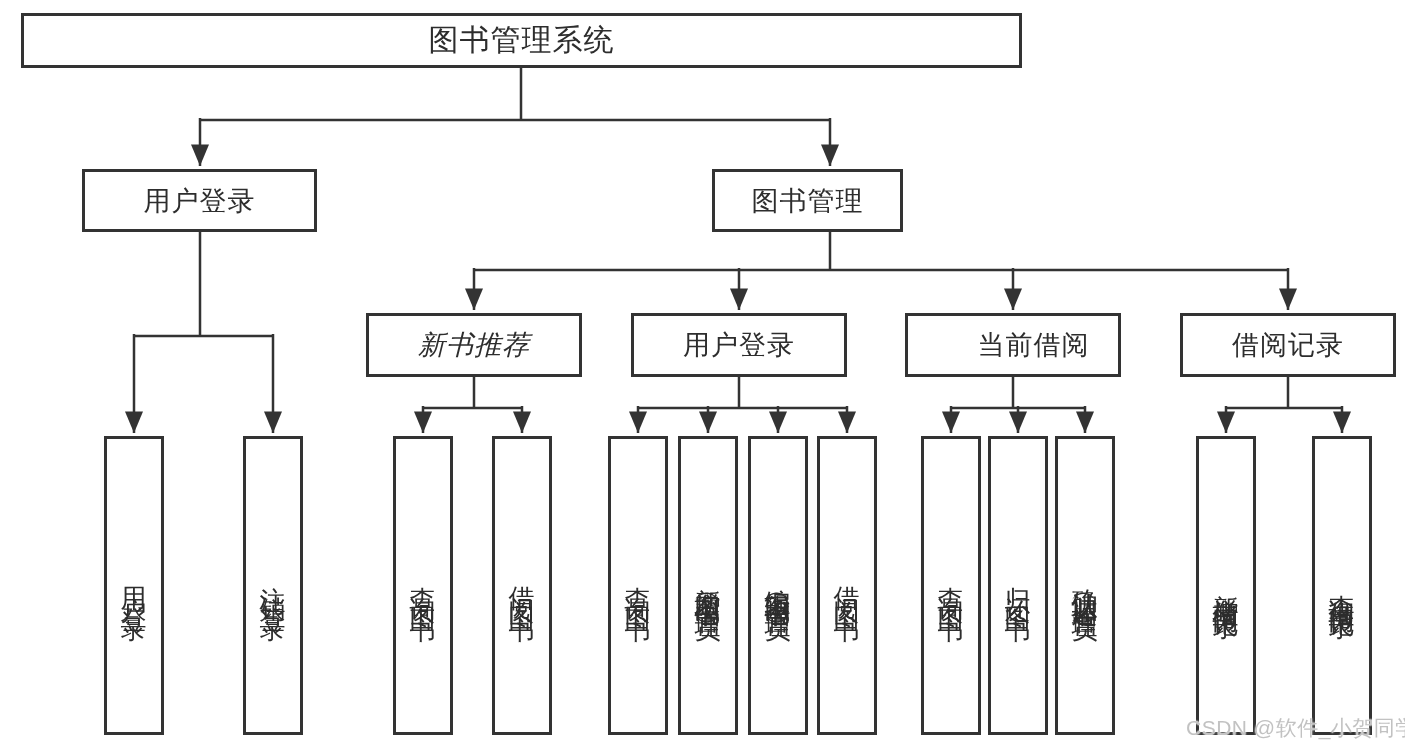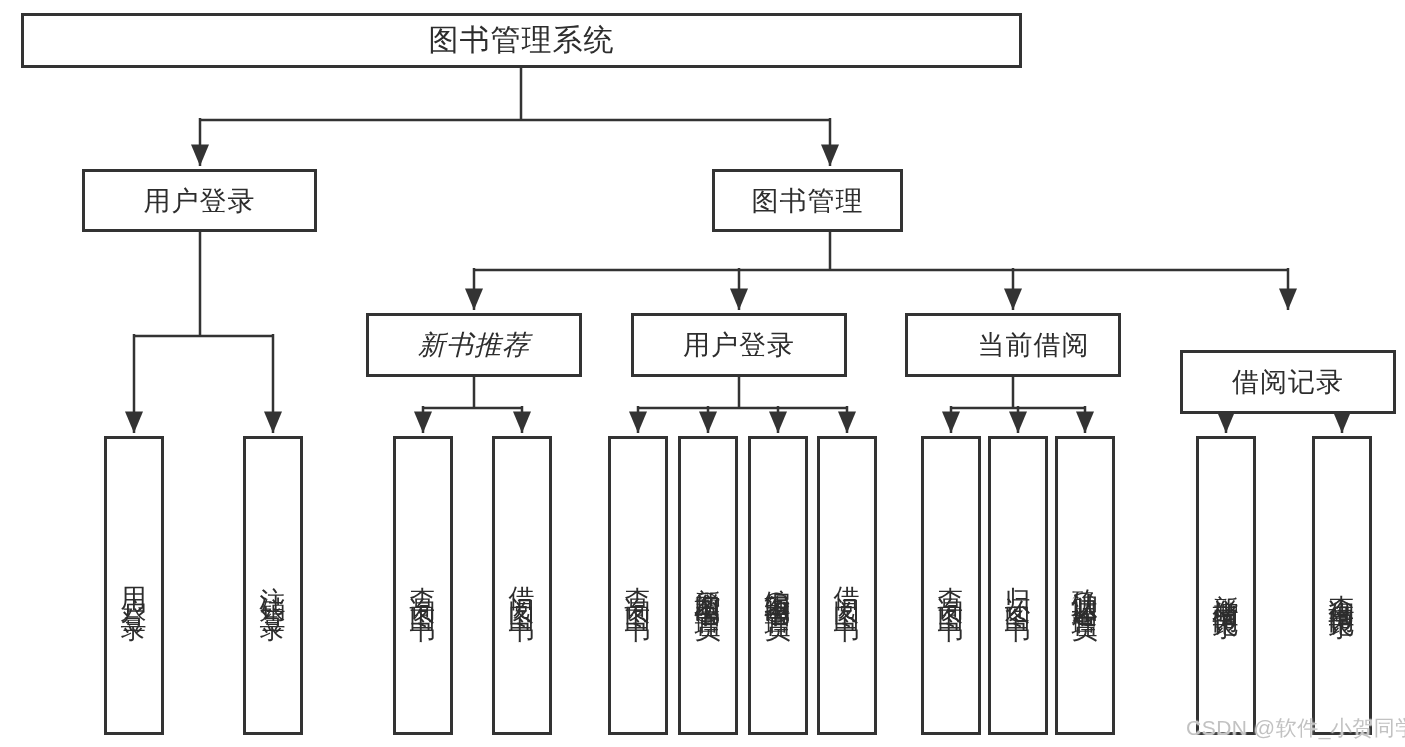--- a/index.html
+++ b/index.html
@@ -92,21 +92,21 @@
   </svg>
 
   <div class="node h-node root-node">图书管理系统</div>
 
   <div class="node h-node" style="left:82px;top:169px;width:235px;height:63px;">用户登录</div>
   <div class="node h-node" style="left:712px;top:169px;width:191px;height:63px;">图书管理</div>
 
   <div class="node h-node" style="left:366px;top:313px;width:216px;height:64px;font-style:italic;">新书推荐</div>
   <div class="node h-node" style="left:631px;top:313px;width:216px;height:64px;">用户登录</div>
   <div class="node h-node" style="left:905px;top:313px;width:216px;height:64px;padding-left:41px;">当前借阅</div>
-  <div class="node h-node" style="left:1180px;top:313px;width:216px;height:64px;margin-top:37px;">借阅记录</div>
+  <div class="node h-node" style="left:1180px;top:313px;width:216px;height:64px;">借阅记录</div>
 
   <div class="node v-node" style="left: 104px; letter-spacing: 10px;">用户登录</div>
   <div class="node v-node" style="left: 243px; letter-spacing: 10px;">注销登录</div>
 
   <div class="node v-node" style="left: 393px; letter-spacing: 10px;">查询图书</div>
   <div class="node v-node" style="left: 492px; letter-spacing: 10px;">借阅图书</div>
 
   <div class="node v-node" style="left: 608px; letter-spacing: 10px;">查询图书</div>
   <div class="node v-node" style="left: 678px; letter-spacing: 4px;">新增图书（管理员）</div>
   <div class="node v-node" style="left: 748px; letter-spacing: 4px;">编辑图书（管理员）</div>

